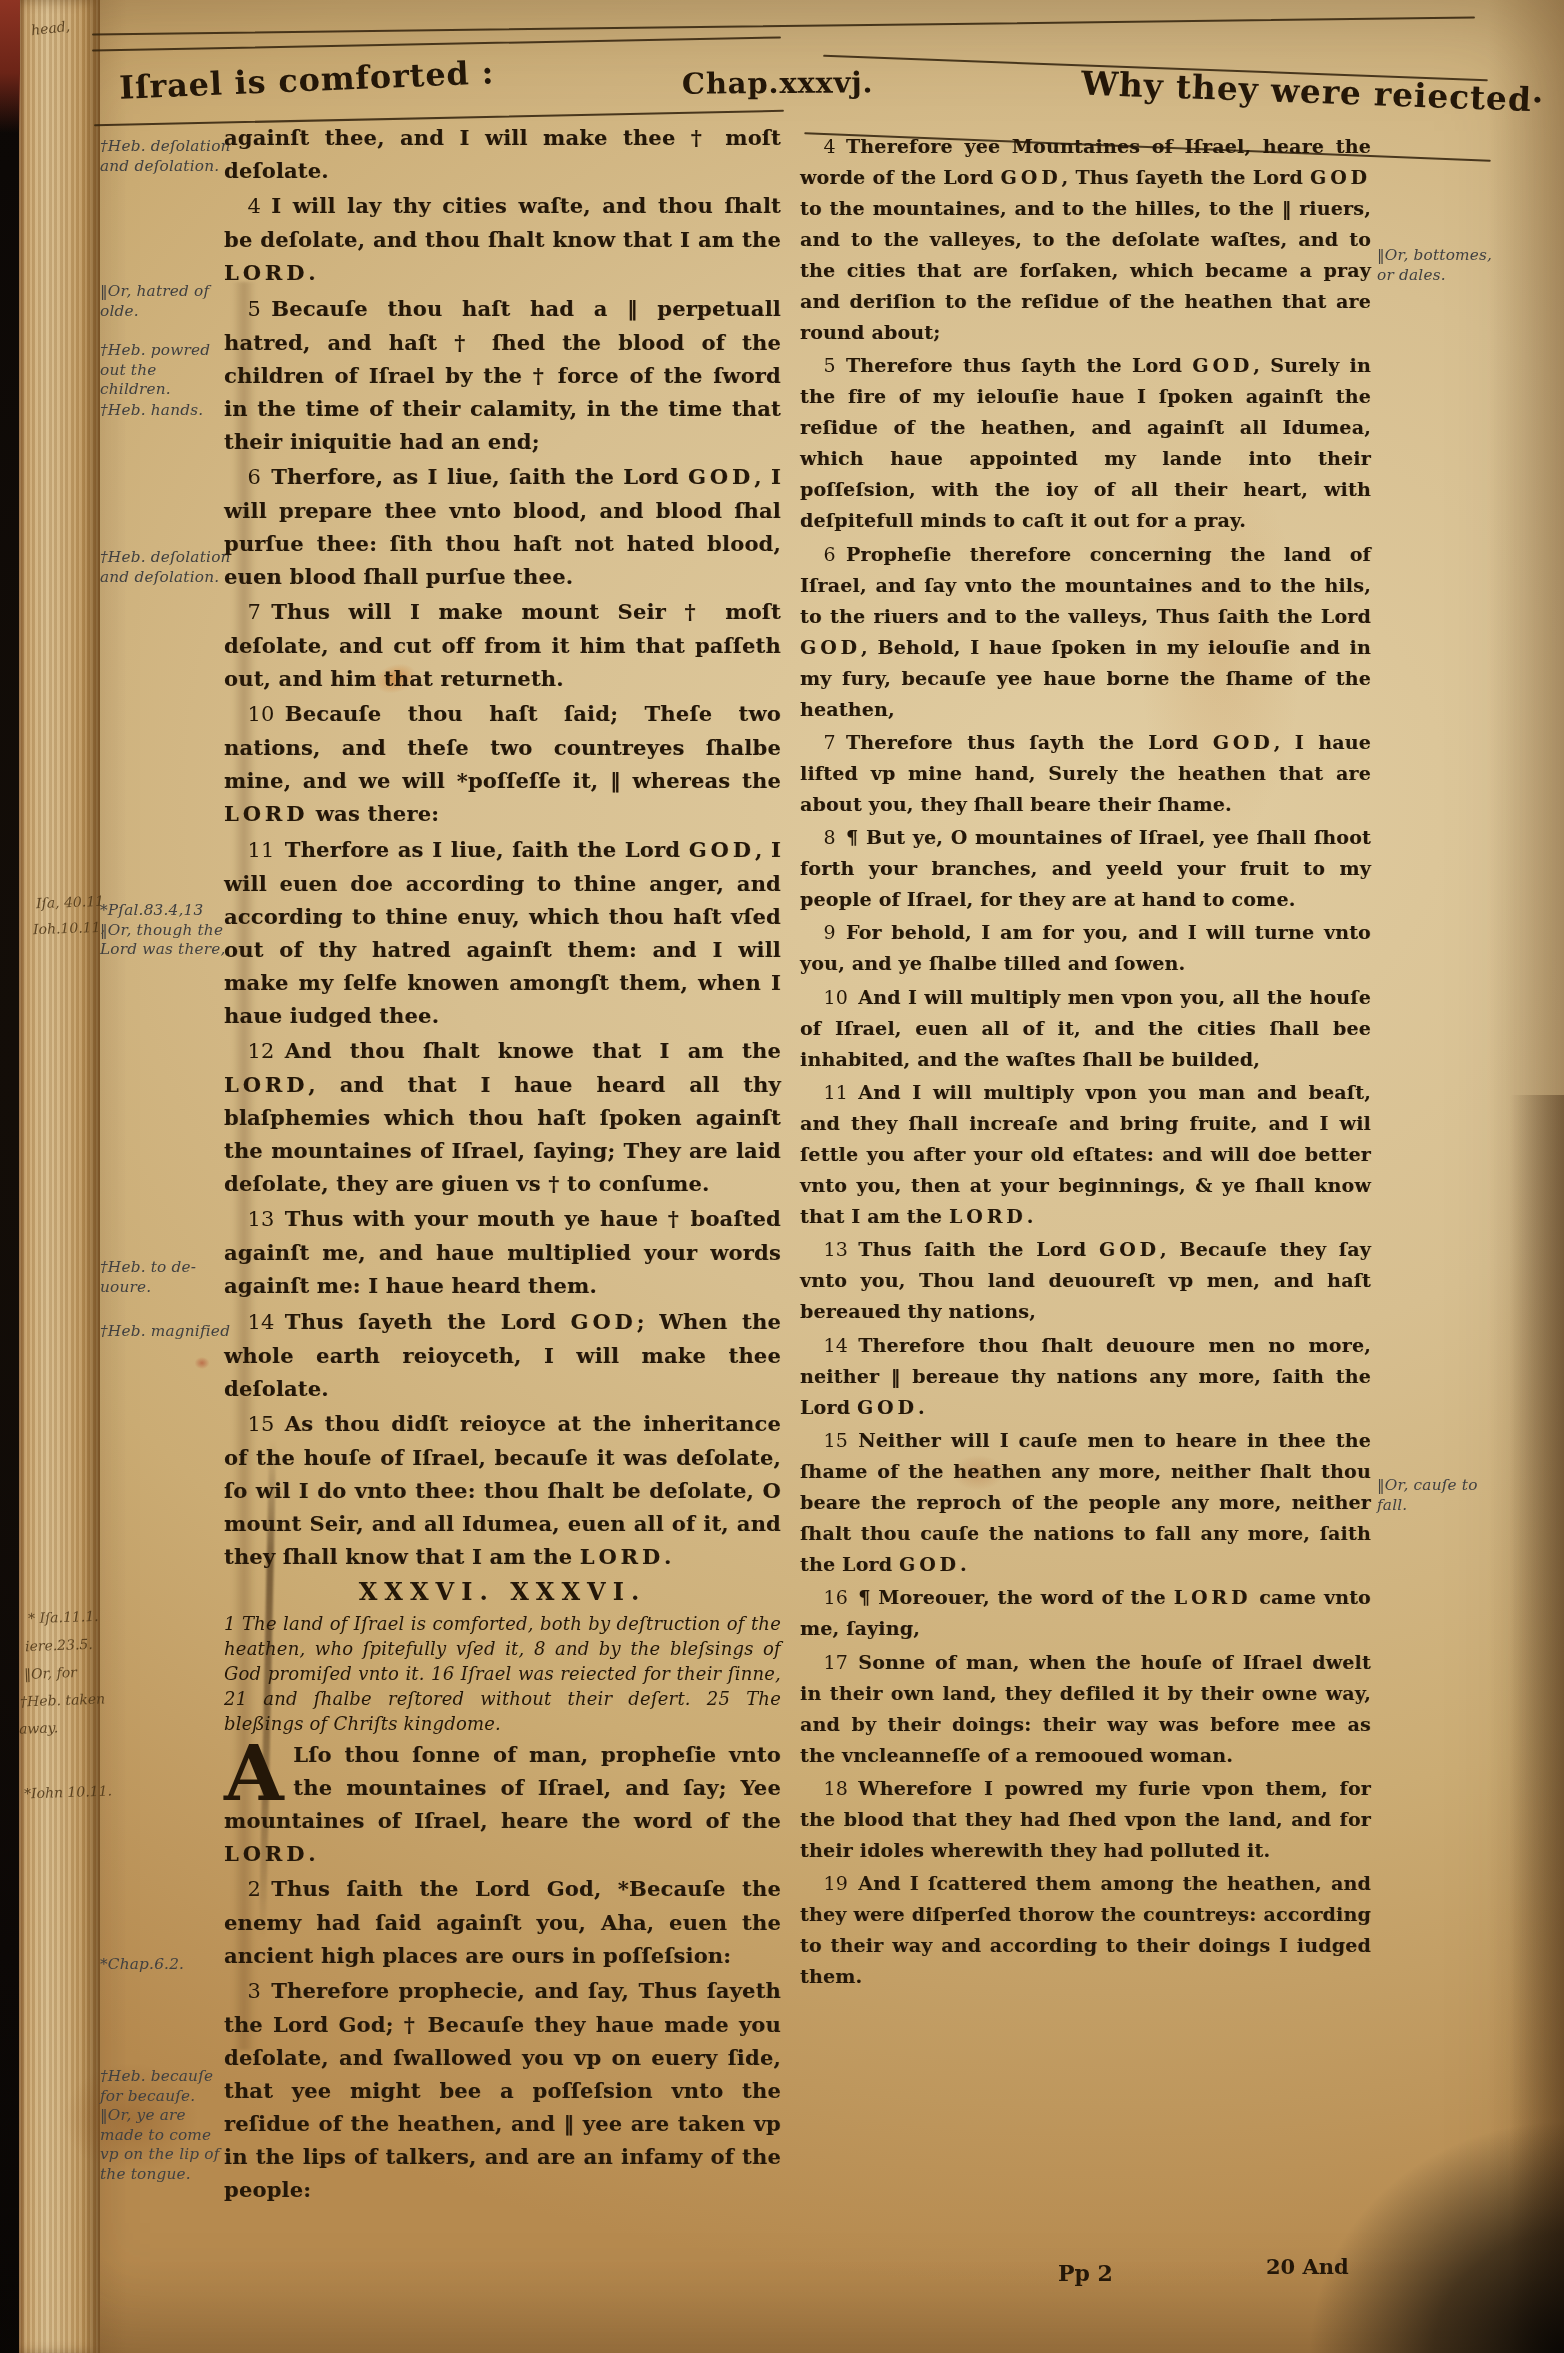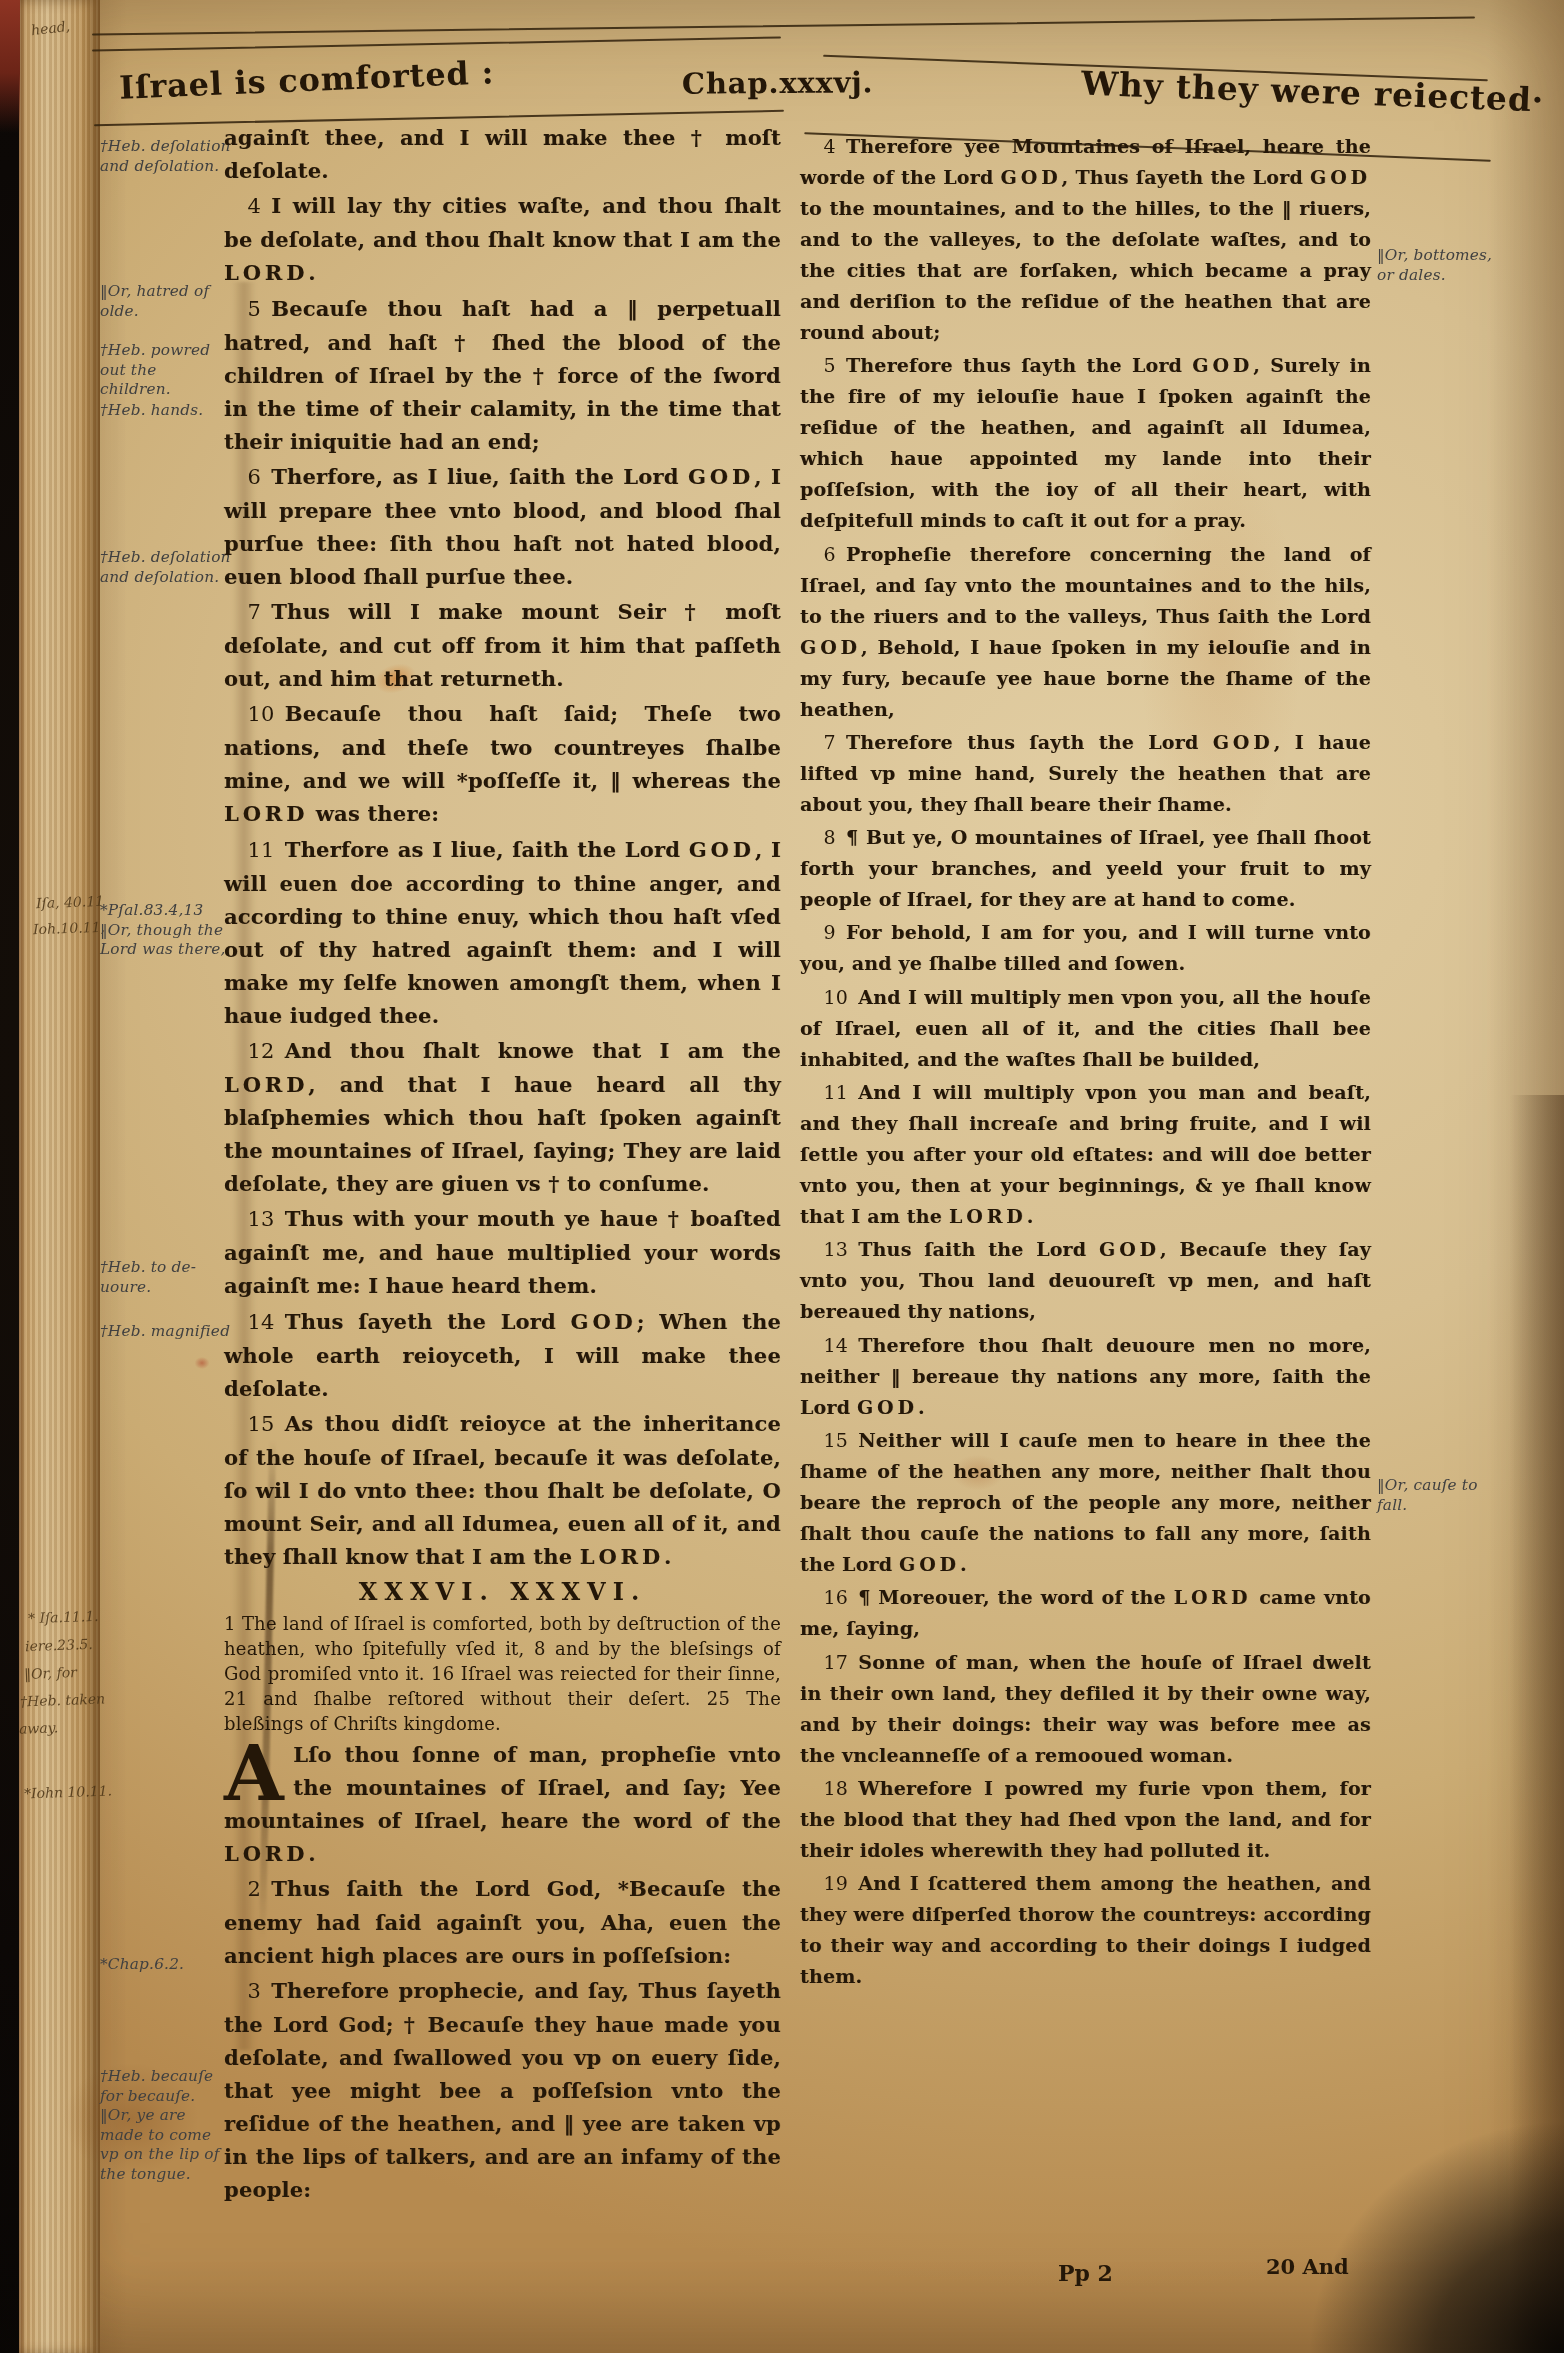--- a/index.html
+++ b/index.html
@@ -63,21 +63,21 @@
   .vcol{position:absolute;color:#241708;font-weight:700;text-align:justify;letter-spacing:0.2px}
   .vcol p{margin:0 0 2.3px 0}
   .lcol{left:224px;top:121px;width:557px;font-size:21px;line-height:33px}
   .rcol{left:800px;top:131px;width:571px;font-size:19px;line-height:31px}
   .vcol .verse{text-indent:23.5px}
   .vnum{font-weight:400;margin-right:10.2px}
   .cont{text-indent:0}
   .vtext,.cont,.v1t{text-shadow:0.4px 0.4px 0 rgba(60,40,15,.30)}
   .dn{letter-spacing:3.9px}
   .chap{margin:23.5px 0 11px 0;text-align:center;font-weight:700;font-size:24px;letter-spacing:7px;text-indent:0}
-  .arg{font-weight:400;font-size:18px;line-height:25px;margin:0 0 20.3px 0;text-indent:0}
+  .arg{font-style:italic;font-weight:400;font-size:18px;line-height:25px;margin:0 0 20.3px 0;text-indent:0}
   .v1{text-indent:0}
   .dropcap{float:left;font-size:77px;line-height:59px;font-weight:700;margin:6.3px 9.4px 0 0}
   
   .mnote{position:absolute;font-style:italic;font-size:15.3px;line-height:19.6px;color:#404040;
     white-space:pre-line;letter-spacing:0.2px}
   .mnote.l{left:100px;width:131px}
   .mnote.r{left:1377px;width:139px}
   
   .efrag{position:absolute;font-style:italic;font-size:14px;color:#4a3315;white-space:nowrap;
     transform:rotate(-2deg);opacity:.85}

